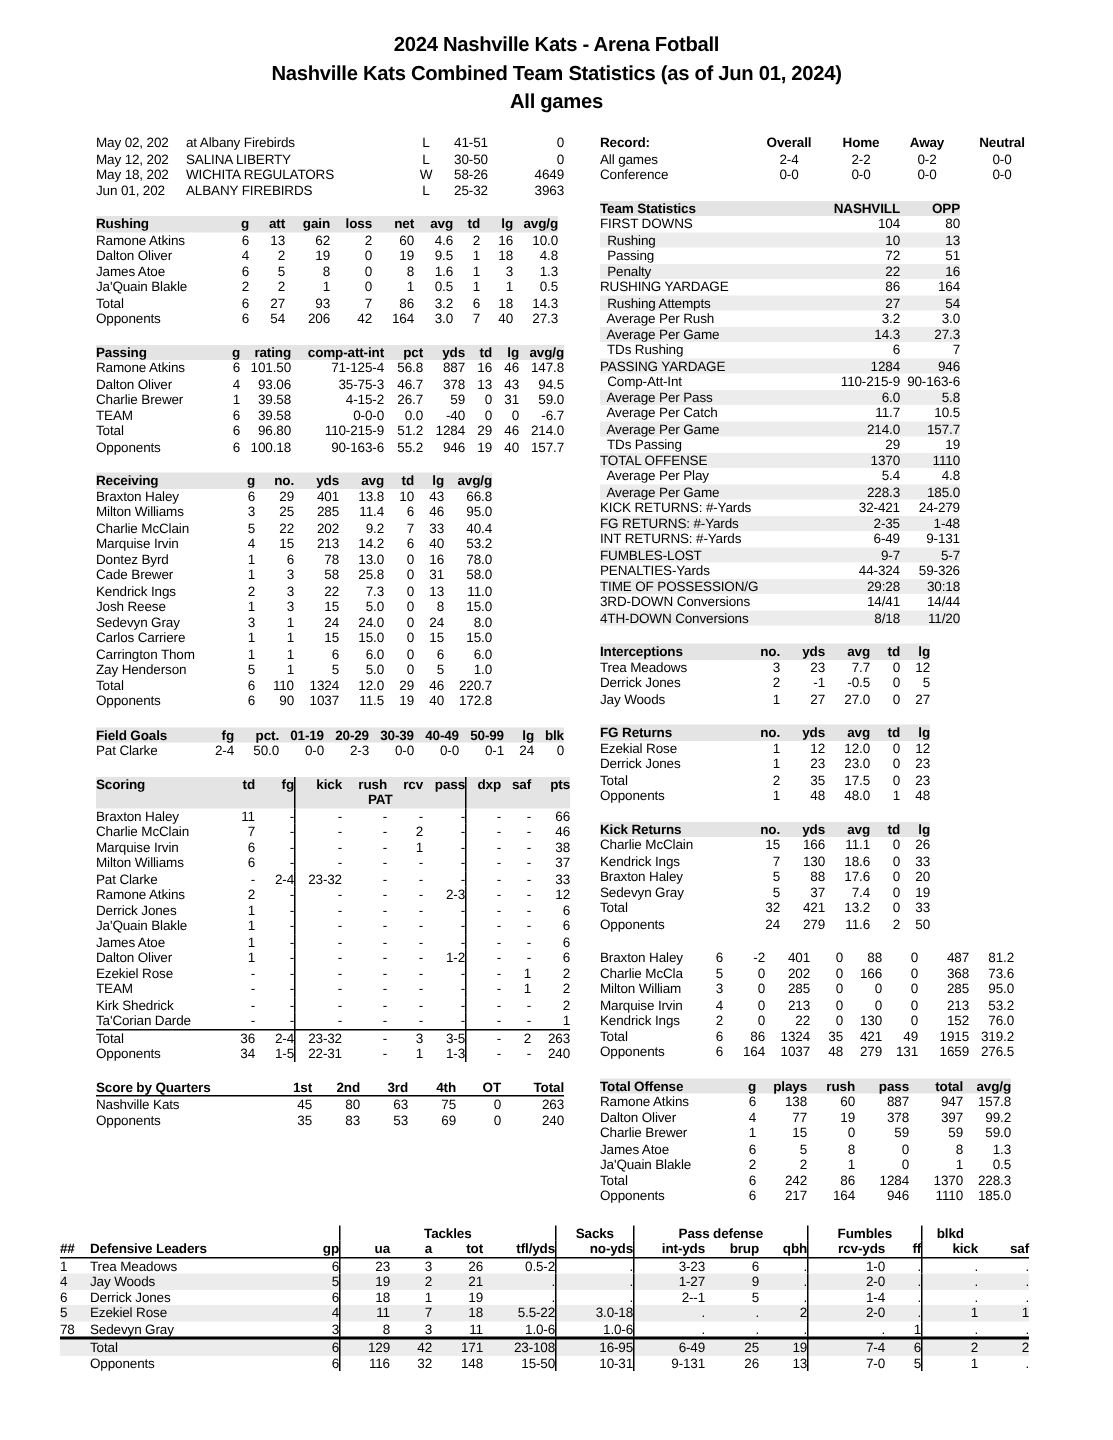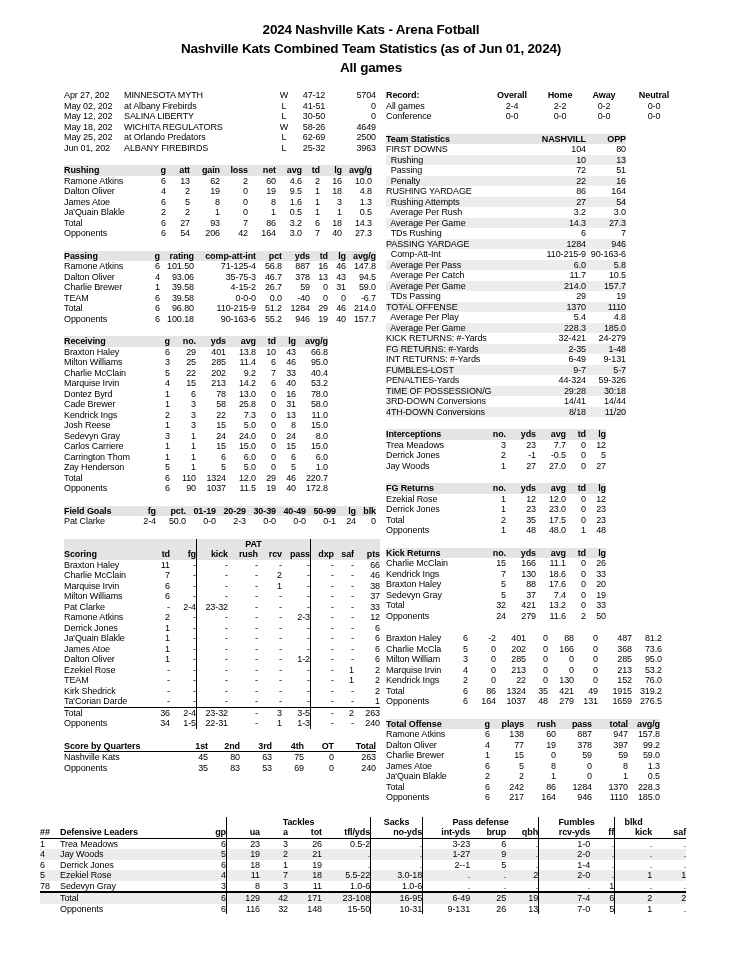--- a/index.html
+++ b/index.html
@@ -5,21 +5,21 @@
   html,body{margin:0;padding:0;background:#888;}
   .page{
     position:relative;width:742px;height:960px;background:#ffffff;
     font-family:"Liberation Sans","DejaVu Sans",sans-serif;
     color:#000;overflow:hidden;margin:0 auto;
   }
   .titles{text-align:center;padding-top:20px;}
   .title-line{font-size:13.5px;font-weight:bold;line-height:19px;letter-spacing:-0.2px;}
   .content{display:flex;margin-top:13px;}
   .col-left{margin-left:64px;width:318px;flex:none;}
-  .col-right{margin-left:4px;width:302px;flex:none;}
+  .col-right{margin-left:18px;width:302px;flex:none;}
   .sec{margin-bottom:12px;}
   table{border-collapse:separate;border-spacing:0;table-layout:fixed;}
   th,td{
     padding:0;font-size:9px;line-height:10.5px;white-space:pre;
     letter-spacing:-0.1px;overflow:visible;
   }
   th{font-weight:bold;}
   .a-l{text-align:left}.a-r{text-align:right}.a-c{text-align:center}
   .hbg th{background:#e4e4e4;}
   .shade td{background:#ececec;}
@@ -47,53 +47,39 @@
         <table style="width: 312px;">
             <colgroup>
               <col style="width:60px">
               <col style="width:152px">
               <col style="width:16px">
               <col style="width:44px">
               <col style="width:40px">
             </colgroup>
             <tbody>
               <tr class="">
-                <td class="a-l">Apr 27, 202</td>
-                <td class="a-l">MINNESOTA MYTH</td>
-                <td class="a-c">W</td>
-                <td class="a-c">47-12</td>
-                <td class="a-r">5704</td>
-              </tr>
-              <tr class="">
                 <td class="a-l">May 02, 202</td>
                 <td class="a-l">at Albany Firebirds</td>
                 <td class="a-c">L</td>
                 <td class="a-c">41-51</td>
                 <td class="a-r">0</td>
               </tr>
               <tr class="">
                 <td class="a-l">May 12, 202</td>
                 <td class="a-l">SALINA LIBERTY</td>
                 <td class="a-c">L</td>
                 <td class="a-c">30-50</td>
                 <td class="a-r">0</td>
               </tr>
               <tr class="">
                 <td class="a-l">May 18, 202</td>
                 <td class="a-l">WICHITA REGULATORS</td>
                 <td class="a-c">W</td>
                 <td class="a-c">58-26</td>
                 <td class="a-r">4649</td>
-              </tr>
-              <tr class="">
-                <td class="a-l">May 25, 202</td>
-                <td class="a-l">at Orlando Predators</td>
-                <td class="a-c">L</td>
-                <td class="a-c">62-69</td>
-                <td class="a-r">2500</td>
               </tr>
               <tr class="">
                 <td class="a-l">Jun 01, 202</td>
                 <td class="a-l">ALBANY FIREBIRDS</td>
                 <td class="a-c">L</td>
                 <td class="a-c">25-32</td>
                 <td class="a-r">3963</td>
               </tr>
             </tbody>
           </table>
@@ -511,35 +497,35 @@
               <col style="width:32px">
               <col style="width:30px">
               <col style="width:24px">
               <col style="width:28px">
               <col style="width:24px">
               <col style="width:20px">
               <col style="width:26px">
             </colgroup>
             <tbody>
               <tr class="hbg">
-                <th colspan="3" class="gc"></th>
-                <th colspan="4" class="gc vline">PAT</th>
-                <th colspan="3" class="gc vline"></th>
-              </tr>
-              <tr class="hbg">
                 <th class="a-l">Scoring</th>
                 <th class="a-r">td</th>
                 <th class="a-r">fg</th>
                 <th class="a-r vline">kick</th>
                 <th class="a-r">rush</th>
                 <th class="a-r">rcv</th>
                 <th class="a-r">pass</th>
                 <th class="a-r vline">dxp</th>
                 <th class="a-r">saf</th>
                 <th class="a-r">pts</th>
+              </tr>
+              <tr class="hbg">
+                <th colspan="3" class="gc"></th>
+                <th colspan="4" class="gc vline">PAT</th>
+                <th colspan="3" class="gc vline"></th>
               </tr>
               <tr class="">
                 <td class="a-l">Braxton Haley</td>
                 <td class="a-r">11</td>
                 <td class="a-r">-</td>
                 <td class="a-r vline">-</td>
                 <td class="a-r">-</td>
                 <td class="a-r">-</td>
                 <td class="a-r">-</td>
                 <td class="a-r vline">-</td>

